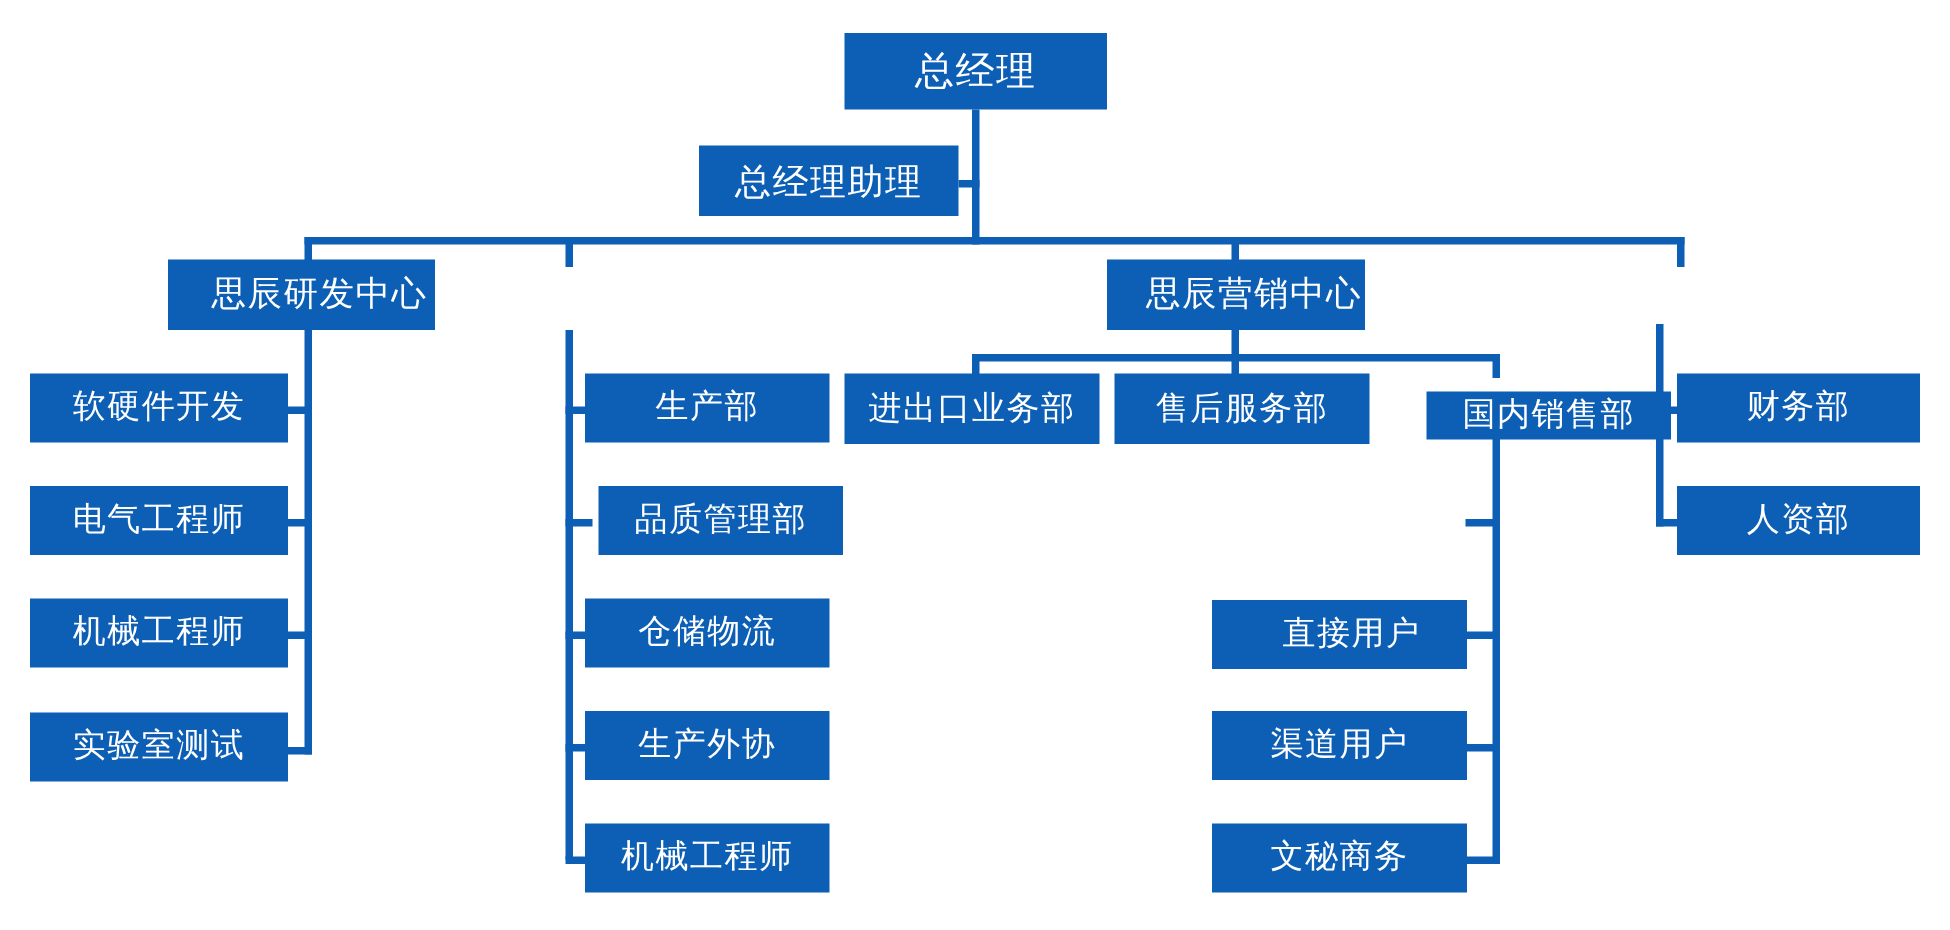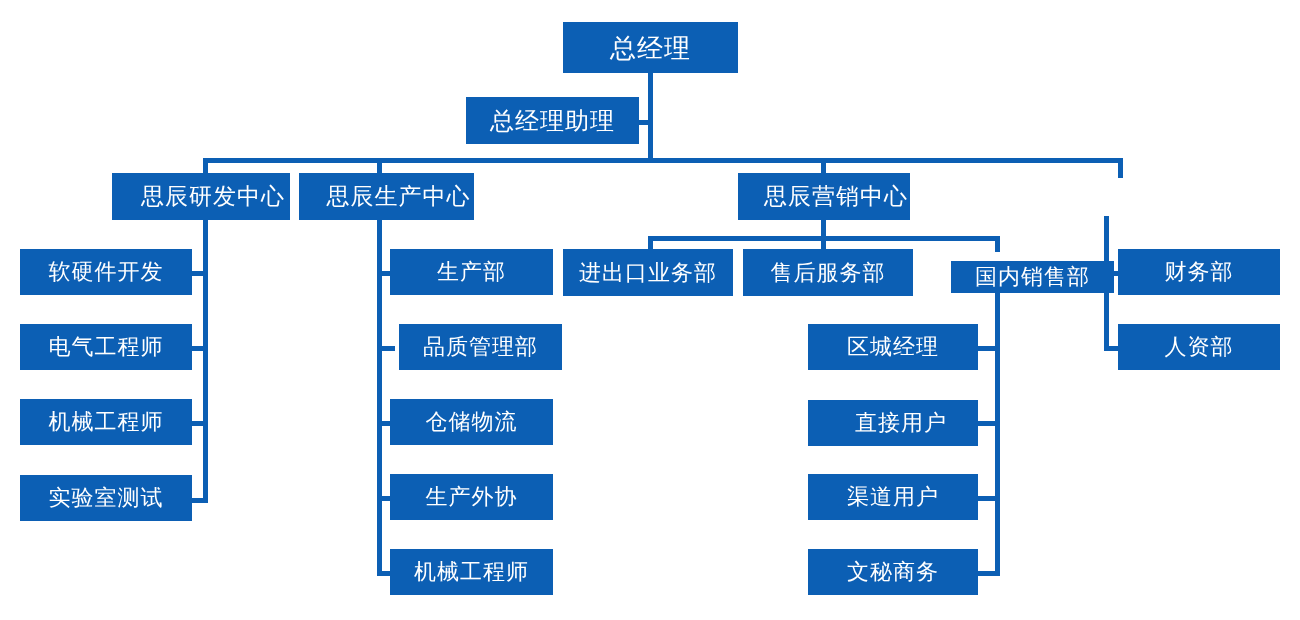--- a/index.html
+++ b/index.html
@@ -97,23 +97,20 @@
   </div>
 
   <div class="node tier-2" style="left:466px; top:97px; width:173px; height:47px;">
     <span class="node-label">总经理助理</span>
   </div>
 
   <div class="node tier-3" style="left:112px; top:173px; width:178px; height:47px;">
     <span class="node-label">思辰研发中心</span>
   </div>
 
-  <div class="node tier-3" style="left:299px; top:173px; width:175px; height:47px;">
-    <span class="node-label">思辰生产中心</span>
-  </div>
 
   <div class="node tier-3" style="left:738px; top:173px; width:172px; height:47px;">
     <span class="node-label">思辰营销中心</span>
   </div>
 
 
   <div class="node tier-4" style="left:563px; top:249px; width:170px; height:47px;">
     <span class="node-label">进出口业务部</span>
   </div>
 
@@ -147,23 +144,20 @@
   <div class="node tier-leaf" style="left:390px; top:399px; width:163px; height:46px;">
     <span class="node-label">仓储物流</span>
   </div>
   <div class="node tier-leaf" style="left:390px; top:474px; width:163px; height:46px;">
     <span class="node-label">生产外协</span>
   </div>
   <div class="node tier-leaf" style="left:390px; top:549px; width:163px; height:46px;">
     <span class="node-label">机械工程师</span>
   </div>
 
-  <div class="node tier-leaf" style="left:808px; top:324px; width:170px; height:46px;">
-    <span class="node-label">区城经理</span>
-  </div>
   <div class="node tier-leaf" style="left:808px; top:400px; width:170px; height:46px;padding-left:16px;">
     <span class="node-label">直接用户</span>
   </div>
   <div class="node tier-leaf" style="left:808px; top:474px; width:170px; height:46px;">
     <span class="node-label">渠道用户</span>
   </div>
   <div class="node tier-leaf" style="left:808px; top:549px; width:170px; height:46px;">
     <span class="node-label">文秘商务</span>
   </div>
 

